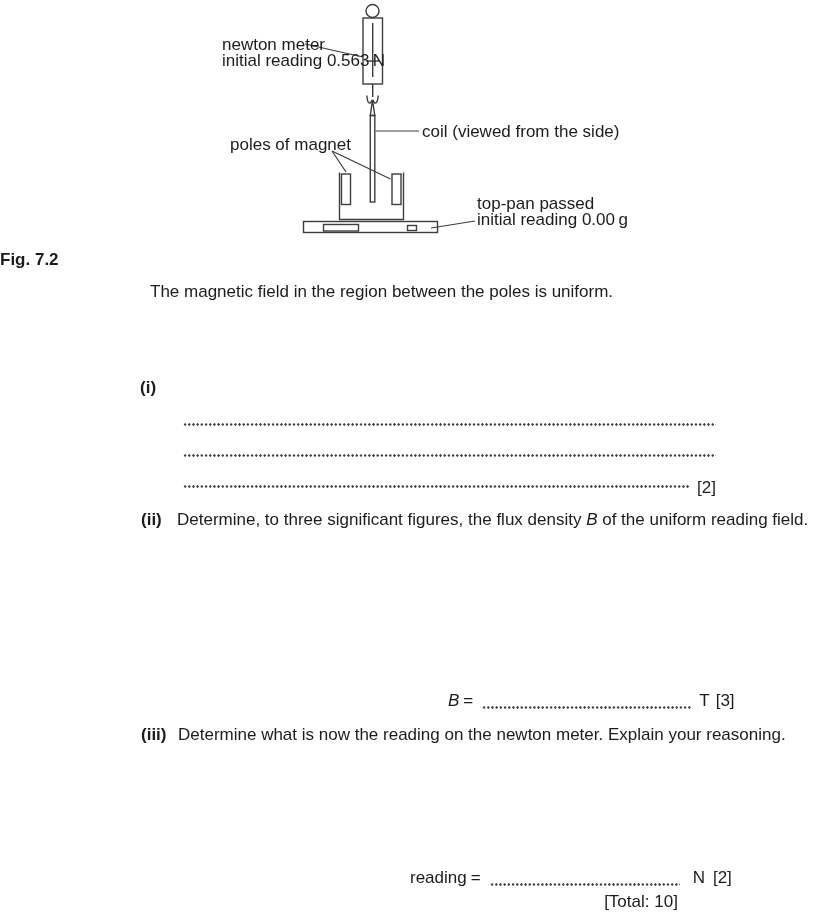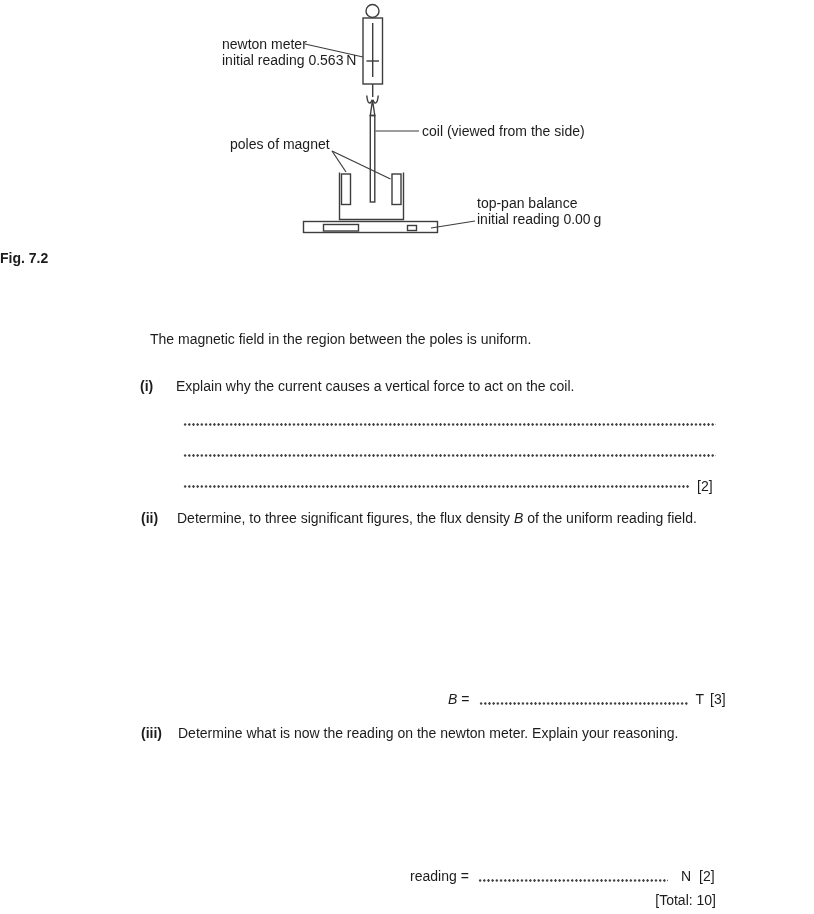--- a/index.html
+++ b/index.html
@@ -1,45 +1,45 @@
 <!DOCTYPE html>
 <html><head>
 <meta charset="utf-8">
 <style>
   html,body{margin:0;padding:0;background:#fff;}
   .page{
     position:relative;
     width:814px;height:914px;
     background:#ffffff;
     font-family:"Liberation Sans", sans-serif;
-    font-size:14px;
+    font-size:17px;
     color:#1c1c1c;
     overflow:hidden;
   }
   .abs{position:absolute;}
   .diagram{position:absolute;left:0;top:0;}
   .label{line-height:15.5px;white-space:nowrap;}
   .caption{font-weight:bold;}
-  .para{line-height:15.5px;margin-top:48px;}
+  .para{line-height:15.5px;}
   .justify{text-align:justify;}
   .marker{font-weight:bold;white-space:nowrap;}
   .qtext{white-space:nowrap;}
   .italic{font-style:italic;}
   .dots{
     height:3px;
     background-image:radial-gradient(circle, #424242 1px, rgba(0,0,0,0) 1.4px);
     background-size:4.2px 3px;
     background-repeat:repeat-x;
     background-position:0 50%;
   }
   .row{display:flex;align-items:flex-end;white-space:nowrap;}
   .row .dots{margin:0 7px 2px 9px;}
   .row .eq{margin-left:4px;}
   .row .marks{margin-left:6px;}
-  .right{text-align:right;}
+  .right{text-align:center;}
 </style>
 </head>
 <body>
 
 <div class="page">
 
   <svg class="diagram" width="814" height="240" viewBox="0 0 814 240">
     <g fill="none" stroke="#3d3d3d" stroke-width="1.4">
       <g>
         <circle cx="372.5" cy="11" r="6.5"></circle>
@@ -73,32 +73,31 @@
     </g>
   </svg>
 
   <div class="abs label" style="left:222px;top:37px">
     <div>newton meter</div>
     <div>initial reading 0.563 N</div>
   </div>
   <div class="abs label" style="left:422px;top:124px">coil (viewed from the side)</div>
   <div class="abs label" style="left:230px;top:137px">poles of magnet</div>
   <div class="abs label" style="left:477px;top:196px">
-    <div>top-pan balance</div>
+    <div>top-pan passed</div>
     <div>initial reading 0.00 g</div>
   </div>
 
   <div class="abs caption" style="left:0;top:250px;width:744px;text-align:left">Fig. 7.2</div>
 
   <div class="abs para" style="left:150px;top:284px">
     <div>The magnetic field in the region between the poles is uniform.</div>
   </div>
 
   <div class="abs marker" style="left:140px;top:378px">(i)</div>
-  <div class="abs qtext" style="left:176px;top:378px">Explain why the current causes a vertical force to act on the coil.</div>
   <div class="abs dots" style="left:183px;top:423px;width:533px"></div>
   <div class="abs dots" style="left:183px;top:454px;width:533px"></div>
   <div class="abs dots" style="left:183px;top:485px;width:507px"></div>
   <div class="abs" style="left:697px;top:478px">[2]</div>
 
   <div class="abs marker" style="left:141px;top:510px">(ii)</div>
   <div class="abs qtext" style="left:177px;top:510px"><span>Determine, to three significant figures, the flux density </span><span class="italic">B</span><span> of the uniform reading field.</span></div>
 
   <div class="abs row" style="left:448px;top:691px">
     <span class="italic">B</span>

